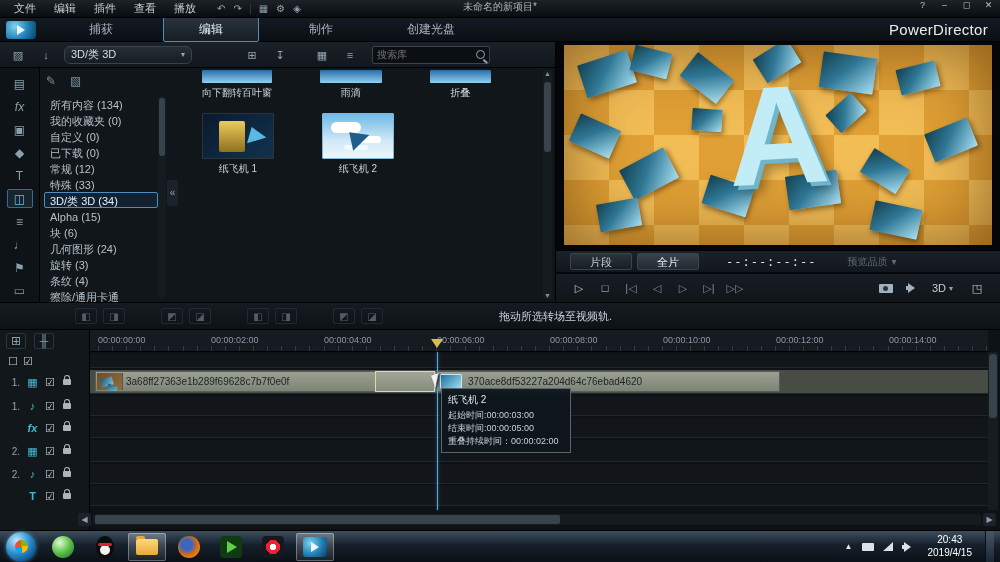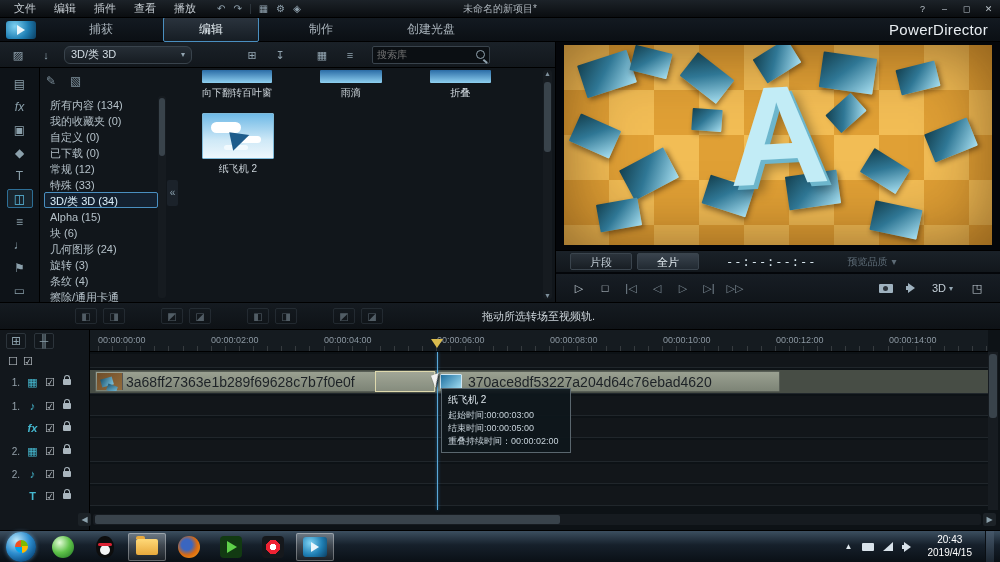--- a/index.html
+++ b/index.html
@@ -1,21 +1,21 @@
 <!DOCTYPE html>
 <html><head>
 <meta charset="utf-8">
 <style>
 *{margin:0;padding:0;box-sizing:border-box}
 html,body{width:1000px;height:562px;overflow:hidden;background:#000}
 body{font-family:"Liberation Sans","DejaVu Sans",sans-serif;font-size:11px;color:#c6cdd3}
 .window{position:relative;width:1000px;height:562px;background:#0c1014;overflow:hidden}
 
 
-.titlebar{position:absolute;left:0;top:0;right:0;height:18px;background:linear-gradient(#1c2228,#0a0d10);display:flex;align-items:center;padding:0 5px;z-index:40;border-bottom:1px solid #000}
+.titlebar{position:absolute;left:0;top:0;right:0;height:18px;background:linear-gradient(#1c2228,#0a0d10);display:flex;padding:0 5px;z-index:40;border-bottom:1px solid #000}
 .menu{display:flex;z-index:2}
 .menu span{padding:1px 9px;font-size:11px;color:#c6cdd3}
 .tb-icons{display:flex;align-items:center;gap:8px;margin-left:12px;color:#8fa0ac;font-size:10px;z-index:2}
 .tb-sep{width:1px;height:10px;background:#2c343b}
 .tb-title{position:absolute;left:0;right:0;text-align:center;font-size:10px;color:#aeb6bd}
 .win-ctl{margin-left:auto;display:flex;gap:9px;z-index:2;color:#b8c0c7;font-size:9px}
 .win-ctl span{width:13px;text-align:center}
 
 
 .modebar{position:absolute;left:0;top:18px;right:0;height:24px;background:linear-gradient(#131a21,#0b0f14);display:flex;align-items:center;z-index:30;border-bottom:1px solid #000}
@@ -85,39 +85,39 @@
 .cam::before{content:"";position:absolute;left:4px;top:2px;width:5px;height:5px;border-radius:50%;background:#2c343b}
 .spk{width:13px;height:10px;position:relative}
 .spk::before{content:"";position:absolute;left:0;top:3px;width:4px;height:4px;background:#9fb2bf}
 .spk::after{content:"";position:absolute;left:2px;top:0;border-top:5px solid transparent;border-bottom:5px solid transparent;border-left:7px solid #9fb2bf}
 .threed{color:#c3ced6;font-size:11px;display:flex;gap:3px;align-items:center}
 
 
 .transbar{position:absolute;left:0;top:302px;right:0;height:28px;background:linear-gradient(#151b21,#0e1216);display:flex;align-items:center;padding-left:75px;border-top:1px solid #000;border-bottom:1px solid #000}
 .tgroup{display:flex;gap:6px;margin-right:36px;opacity:.45}
 .tg-btn{width:22px;height:16px;border:1px solid #39434c;border-radius:2px;text-align:center;line-height:15px;color:#9fb2bf;font-size:10px}
-.hint{margin-left:63px;color:#ccd4da;font-size:11px}
+.hint{margin-left:80px;color:#ccd4da;font-size:11px}
 
 
 .timeline{position:absolute;left:0;top:330px;right:0;height:200px;background:#0d1216}
 .tl-hdrcol{position:absolute;left:0;top:0;width:90px;height:200px;background:#12171c;border-right:1px solid #000}
 .tl-topbtns{position:absolute;left:6px;top:3px;display:flex;gap:8px;color:#8ba0ab;font-size:12px}
 .tl-topbtns span{width:20px;height:16px;border:1px solid #2c343b;border-radius:2px;text-align:center;line-height:15px}
 .hrow{position:absolute;left:0;width:90px;display:flex;align-items:center;padding-left:8px;gap:5px;color:#b4c0c8}
 .hrow .num{width:12px;font-size:10px;color:#95a2ab;text-align:right}
 .trk-icon{width:15px;text-align:center;color:#45b8cf;font-size:11px;font-weight:bold}
 .cb{font-size:11px;color:#c6cdd3}
 .lock{width:8px;height:6px;background:#aab6be;border-radius:1px;position:relative;margin-left:3px}
 .lock::before{content:"";position:absolute;left:1px;top:-4px;width:4px;height:4px;border:1px solid #aab6be;border-bottom:none;border-radius:3px 3px 0 0}
 .ruler{position:absolute;left:90px;top:0;width:898px;height:22px;background:#151b20;border-bottom:1px solid #000}
 .ruler::after{content:"";position:absolute;left:8px;right:0;bottom:0;height:5px;background:repeating-linear-gradient(90deg,rgba(255,255,255,.14) 0 1px,transparent 1px 14.1px)}
 .rlabel{position:absolute;top:5px;font-size:9px;color:#8d99a3;white-space:nowrap}
 .trow{position:absolute;left:90px;width:898px;background:#12161a;border-bottom:1px solid #20262b}
 .trow.video1{background:#474d45}
-.clip{position:absolute;top:1px;bottom:1px;background:linear-gradient(#9aa091,#7d8476);border:1px solid #585e56;border-radius:1px;overflow:hidden;color:#1d2226;font-size:14px;line-height:20px;white-space:nowrap}
+.clip{position:absolute;top:1px;bottom:1px;background:linear-gradient(#9aa091,#7d8476);border:1px solid #585e56;border-radius:1px;overflow:hidden;color:#1d2226;font-size:10px;line-height:20px;white-space:nowrap}
 .clip .cthumb{position:absolute;left:1px;top:1px;bottom:1px;width:26px;background:linear-gradient(135deg,#6e4d2a,#936c3c);border-right:1px solid #555}
 .clip .cthumb i{position:absolute;display:block;background:linear-gradient(135deg,#1d5671,#7ec4de)}
 .clip .cname{position:absolute;left:30px;right:2px;top:0;overflow:hidden}
 .transthumb{position:absolute;top:2px;bottom:2px;width:22px;background:linear-gradient(135deg,#1f6f9e,#9fdcf2);border:1px solid #cfe6f2;border-radius:1px}
 .dropbox{position:absolute;top:1px;bottom:1px;border:1px solid #ded9ad;background:rgba(255,252,220,.07)}
 .playhead{position:absolute;left:437px;top:22px;height:158px;width:1px;background:#5aa8d8;box-shadow:0 0 3px #2e7fb4;z-index:8}
 .ph-marker{position:absolute;left:431px;top:9px;width:0;height:0;border-left:6px solid transparent;border-right:6px solid transparent;border-top:9px solid #d9bb4e;z-index:9}
 .mouse-cursor{position:absolute;left:433px;top:44px;width:0;height:0;border-top:13px solid #f2f2f2;border-right:8px solid transparent;transform:rotate(-20deg);filter:drop-shadow(1px 1px 1px #000);z-index:12}
 .tooltip{position:absolute;left:441px;top:58px;width:130px;background:rgba(14,22,28,.94);border:1px solid #5a666e;padding:4px 6px;z-index:15;color:#dfe8ee}
 .tooltip .tt-title{font-size:10px;margin-bottom:2px}
@@ -265,20 +265,27 @@
           <div class="sliver"></div>
           <div class="tlabel">雨滴</div>
         </div>
         <div class="thumbcell">
           <div class="sliver"></div>
           <div class="tlabel">折叠</div>
         </div>
       </div>
       <div class="trow-flex" style="margin-top:14px">
         <div class="thumbcell">
+          <div class="timg bg-plane1">
+              <i class="gold"></i>
+              <i class="plane-s"></i>
+            </div>
+          <div class="tlabel">纸飞机 1</div>
+        </div>
+        <div class="thumbcell">
           <div class="timg bg-sky" style="border-color:#7fb9d8">
               <i class="cloud"></i>
               <i class="plane-d"></i>
             </div>
           <div class="tlabel">纸飞机 2</div>
         </div>
       </div>
     </div>
     <div class="thumb-sb">
       <span style="position:absolute;left:1px;top:0">▲</span>

